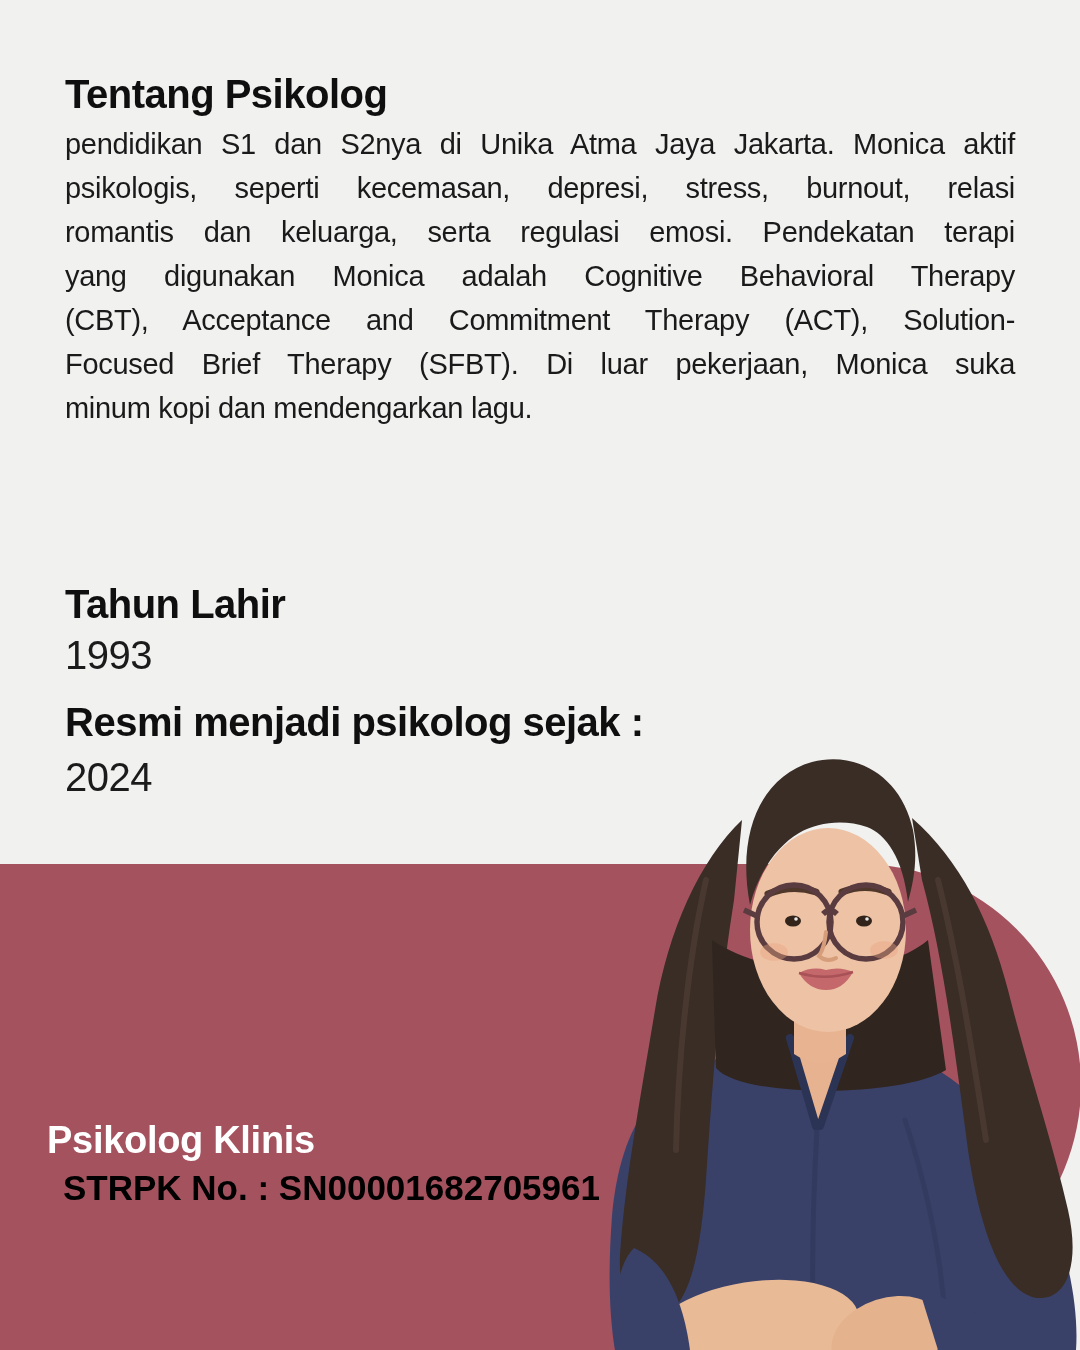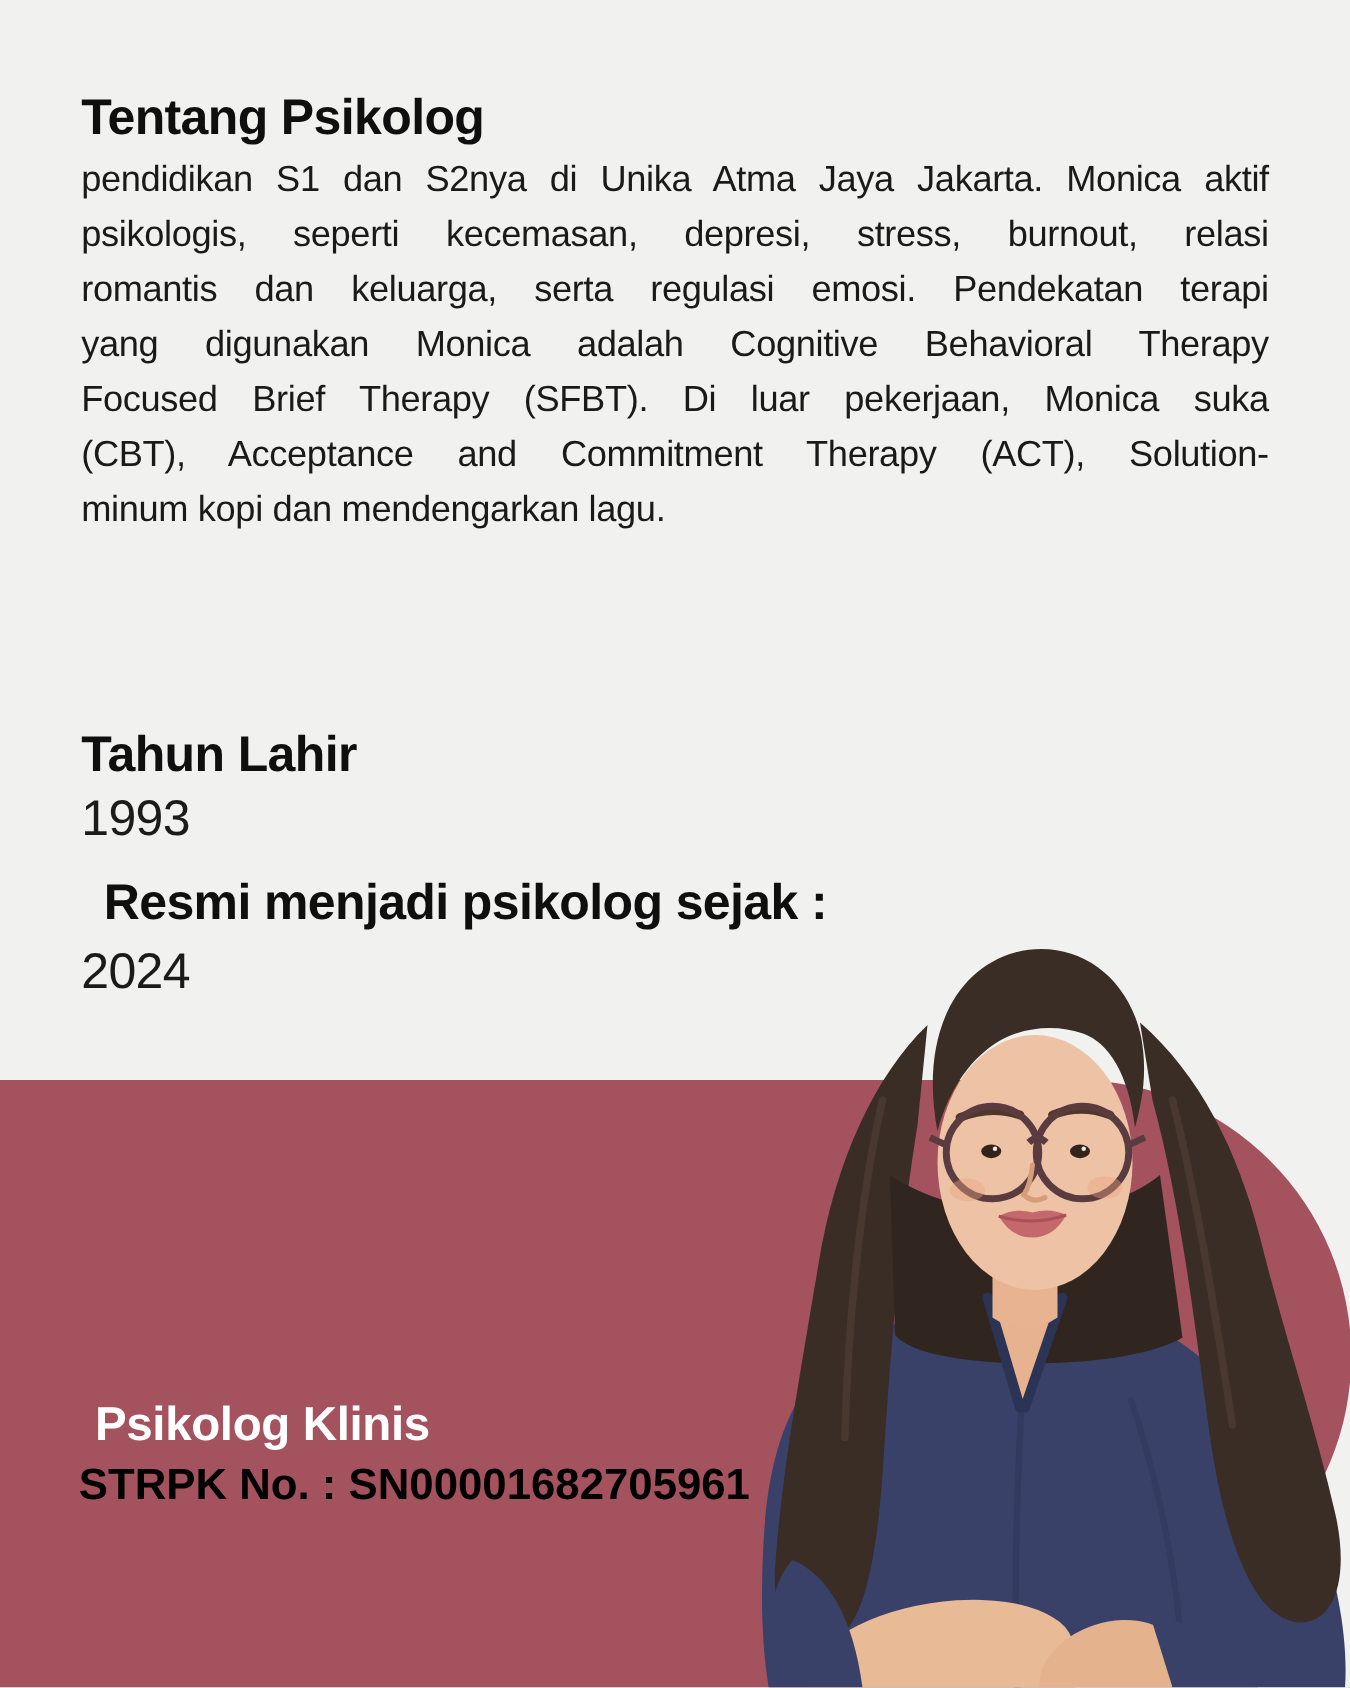--- a/index.html
+++ b/index.html
@@ -23,29 +23,29 @@
   .about-heading { left:65px; top:70px; }
   .about-body {
     left:65px; top:122px; width:950px;
     font-size:29px; line-height:44px; letter-spacing:-0.3px; color:#1a1a1a;
   }
   .para-line { text-align:justify; text-align-last:justify; white-space:normal; }
   .para-line.last { text-align-last:left; }
 
   .birth-heading   { left:65px; top:580px; }
   .birth-value     { left:65px; top:631px; }
-  .since-heading   { left:65px; top:698px;margin-left:18px; }
+  .since-heading   { left:65px; top:698px; }
   .since-value     { left:65px; top:753px; }
 
   .name-block {
     left:62px; top:968px; width:560px; color:#ffffff;
     font-weight:bold; font-size:73px; line-height:75px; letter-spacing:-1.5px;
   }
   .profile-title {
-    left:76px; top:1118px; color:#ffffff;
+    left:47px; top:1118px; color:#ffffff;
     font-weight:bold; font-size:38px; line-height:44px; letter-spacing:-0.3px;
   }
   .profile-strpk {
     left:63px; top:1166px; color:#000000;
     font-weight:bold; font-size:35px; line-height:44px; letter-spacing:0;
   }
 </style>
 </head>
 <body>
 
@@ -120,22 +120,22 @@
     </g>
   </svg>
 
   <section>
     <div class="abs h-bold about-heading">Tentang Psikolog</div>
     <div class="abs about-body">
         <div class="para-line">pendidikan S1 dan S2nya di Unika Atma Jaya Jakarta. Monica aktif</div>
         <div class="para-line">psikologis, seperti kecemasan, depresi, stress, burnout, relasi</div>
         <div class="para-line">romantis dan keluarga, serta regulasi emosi. Pendekatan terapi</div>
         <div class="para-line">yang digunakan Monica adalah Cognitive Behavioral Therapy</div>
+        <div class="para-line">(CBT), Acceptance and Commitment Therapy (ACT), Solution-</div>
         <div class="para-line">Focused Brief Therapy (SFBT). Di luar pekerjaan, Monica suka</div>
-        <div class="para-line">(CBT), Acceptance and Commitment Therapy (ACT), Solution-</div>
         <div class="para-line last">minum kopi dan mendengarkan lagu.</div>
       </div>
   </section>
 
   <section>
     <div class="abs h-bold birth-heading">Tahun Lahir</div>
     <div class="abs value-text birth-value">1993</div>
   </section>
 
   <section>

